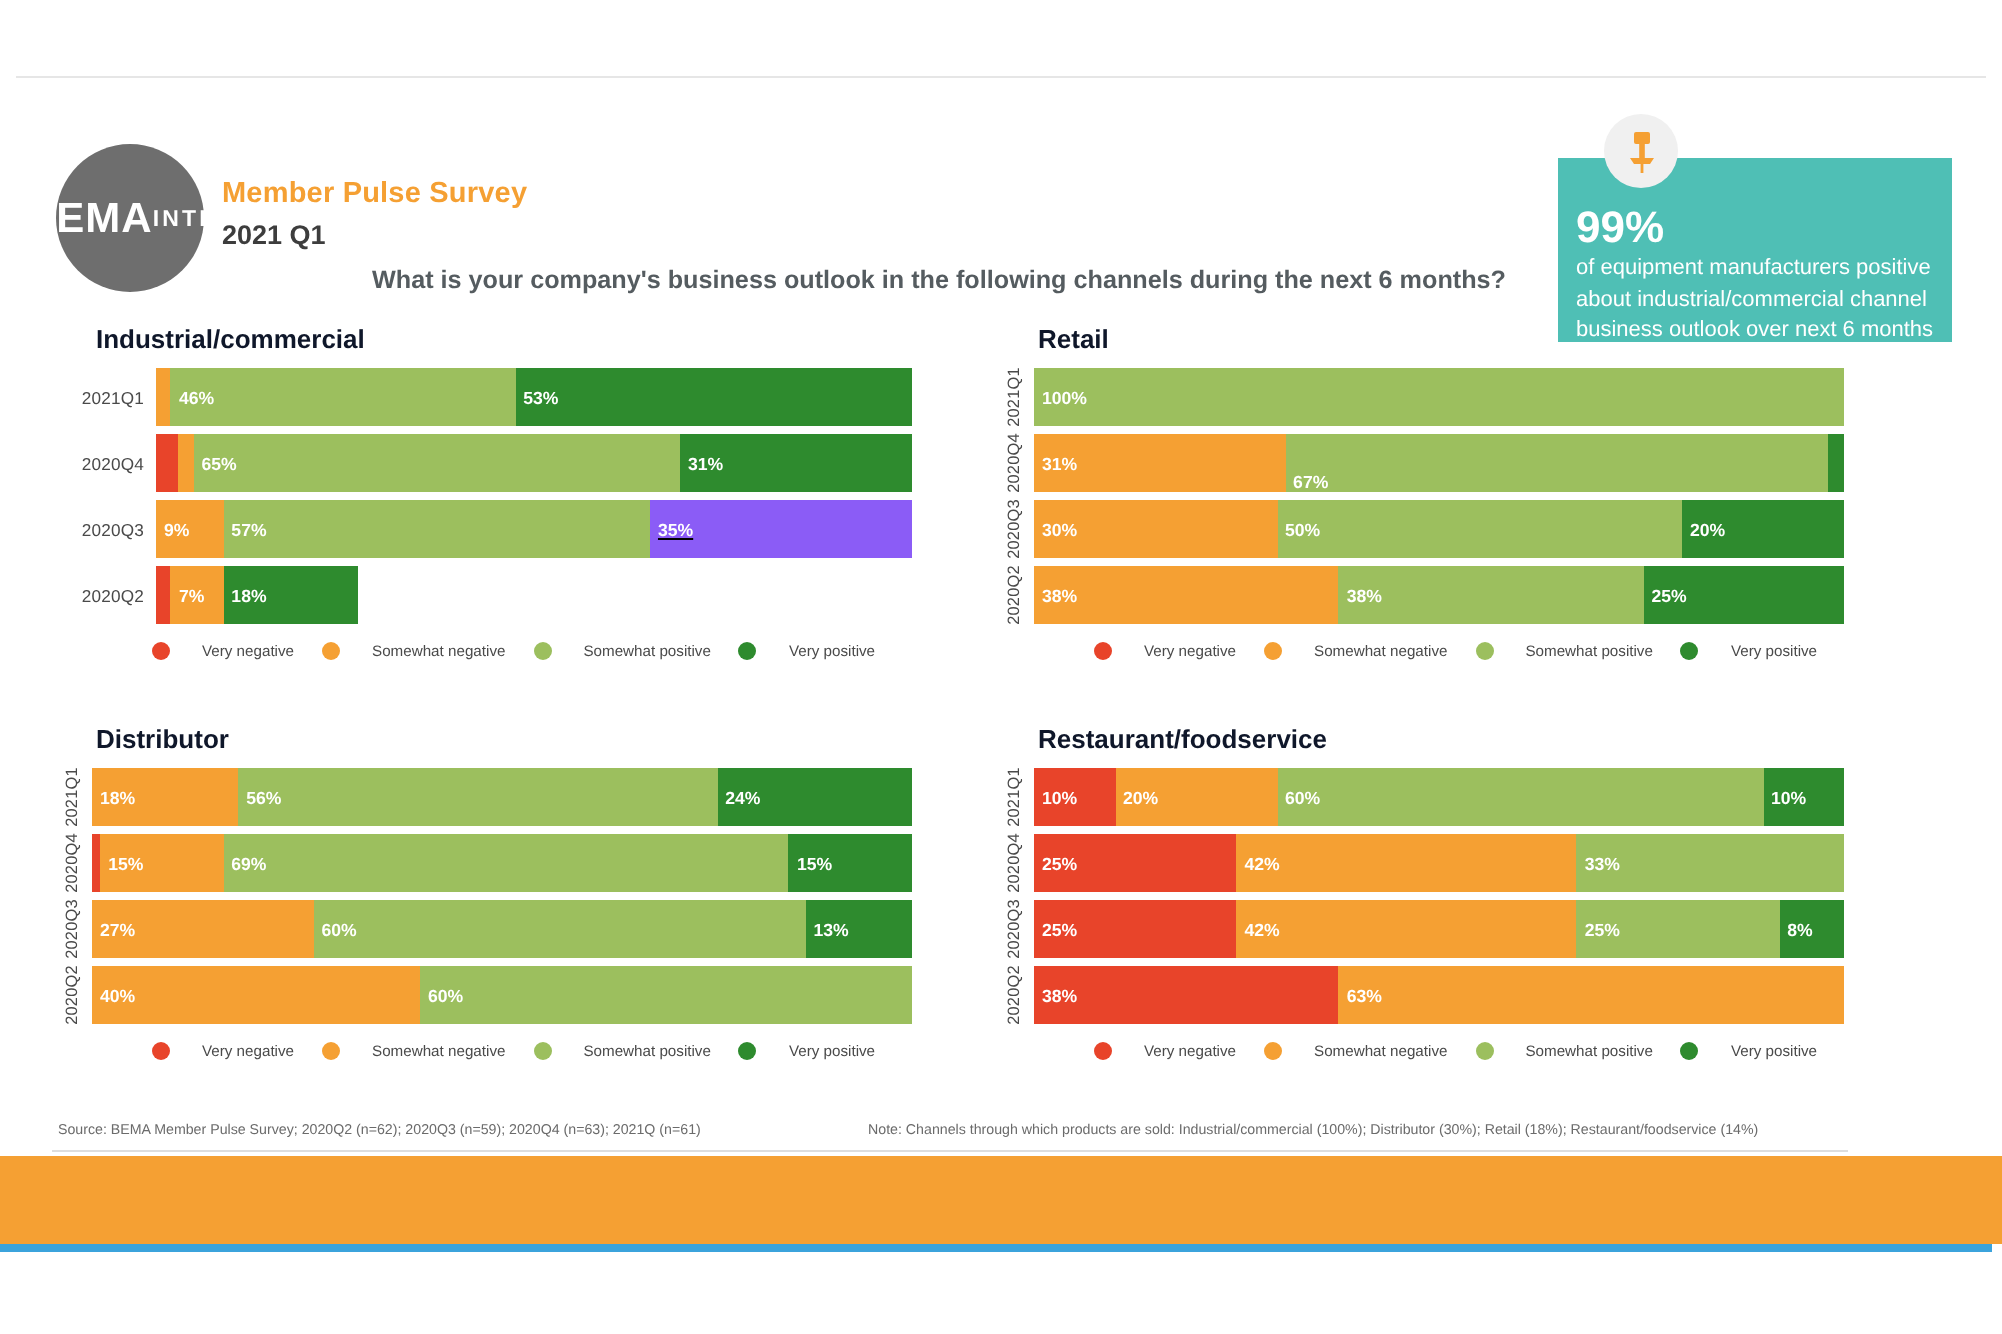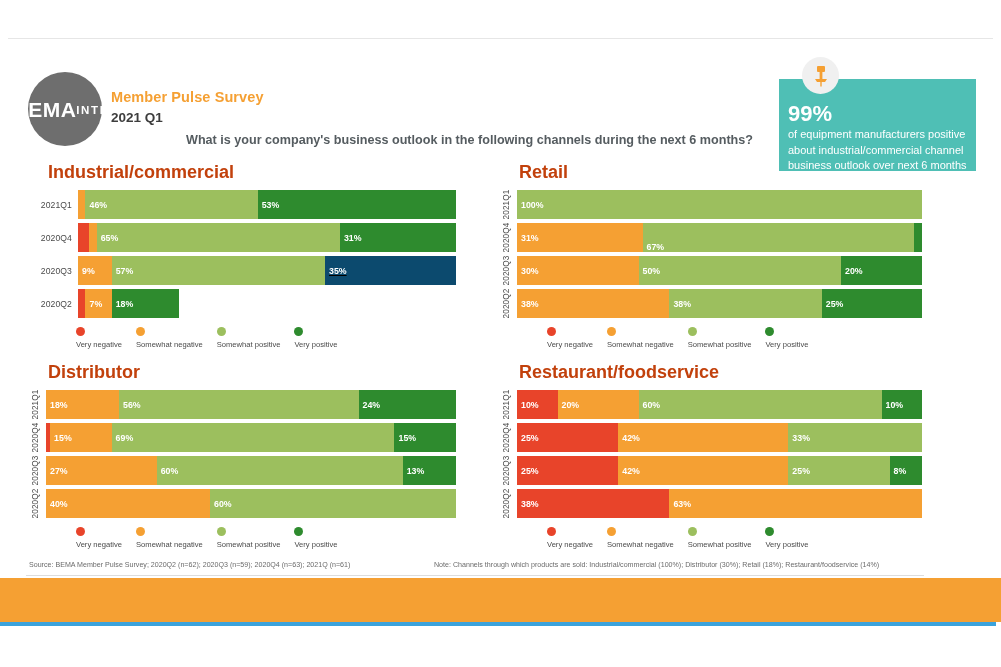--- a/index.html
+++ b/index.html
@@ -48,21 +48,21 @@
   .callout .txt { font-size: 11px; line-height: 1.42; margin-top: 2px; }
   .pin-wrap {
     position: absolute; left: 802px; top: 57px;
     width: 37px; height: 37px; border-radius: 50%;
     background: #f0f0f0; display: flex; align-items: center; justify-content: center;
   }
   .pin-wrap svg { display:block; }
 
   
   .chart { position: absolute; }
-  .chart-title { font-size: 18px; font-weight: bold; color: #c2410c; margin-left: 22px; }
+  .chart-title { font-size: 13px; font-weight: bold; color: #0f172a; margin-left: 22px; }
   .plot { margin-top: 7px; position: relative; }
   .row { display: flex; align-items: stretch; }
   .row + .row { margin-top: 4px; }
 
   .ylab-h {
     width: 52px; flex: 0 0 52px;
     font-size: 8.6px; color: #4a4a4a;
     display: flex; align-items: center; justify-content: flex-end;
     padding-right: 6px; letter-spacing: .1px;
   }
@@ -77,21 +77,21 @@
 
   .bar { flex: 1 1 auto; display: flex; height: 29px; }
   .seg { position: relative; display: flex; align-items: center; overflow: hidden; }
   .seg .v {
     font-size: 8.8px; font-weight: bold; color: #fff;
     padding-left: 4px; white-space: nowrap;
   }
 
   
   .legend { display: flex; align-items: center; gap: 14px; margin-top: 9px; padding-left: 50px; }
-  .lg { display: flex; gap: 4px; flex-direction: column; }
+  .lg { display: flex; align-items: center; gap: 16px; }
   .dot { width: 9px; height: 9px; border-radius: 50%; display: inline-block; }
   .lg-label { font-size: 7.6px; color: #4a4a4a; }
 
   
   .foot-rule { position: absolute; left: 26px; top: 575px; width: 898px; height: 1px; background: #ddd; }
   .src { position: absolute; left: 29px; top: 561px; font-size: 7.1px; color: #6b6b6b; }
   .note { position: absolute; left: 434px; top: 561px; font-size: 7.1px; color: #6b6b6b; }
   .band { position: absolute; left: 0; top: 578px; width: 1001px; height: 44px; background: #F5A033; }
   .band-blue { position: absolute; left: 0; top: 622px; width: 996px; height: 4px; background: #3BA3DC; }
 </style>
@@ -153,21 +153,21 @@
         </div>
         <div class="row">
           <div class="ylab-h">2020Q3</div>
           <div class="bar">
             <div class="seg" style="width: 8.91089%; background: rgb(245, 160, 51);">
               <span class="v">9%</span>
             </div>
             <div class="seg" style="width: 56.4356%; background: rgb(156, 191, 94);">
               <span class="v">57%</span>
             </div>
-            <div class="seg" style="width: 34.6535%; background: #0c4a6e; text-decoration: underline;">
+            <div class="seg" style="width: 34.6535%; background: #8b5cf6; text-decoration: underline;">
               <span class="v">35%</span>
             </div>
           </div>
         </div>
         <div class="row">
           <div class="ylab-h">2020Q2</div>
           <div class="bar">
             <div class="seg" style="width: 1.9802%; background: rgb(232, 68, 42);"></div>
             <div class="seg" style="width: 6.93069%; background: rgb(245, 160, 51);">
               <span class="v">7%</span>

